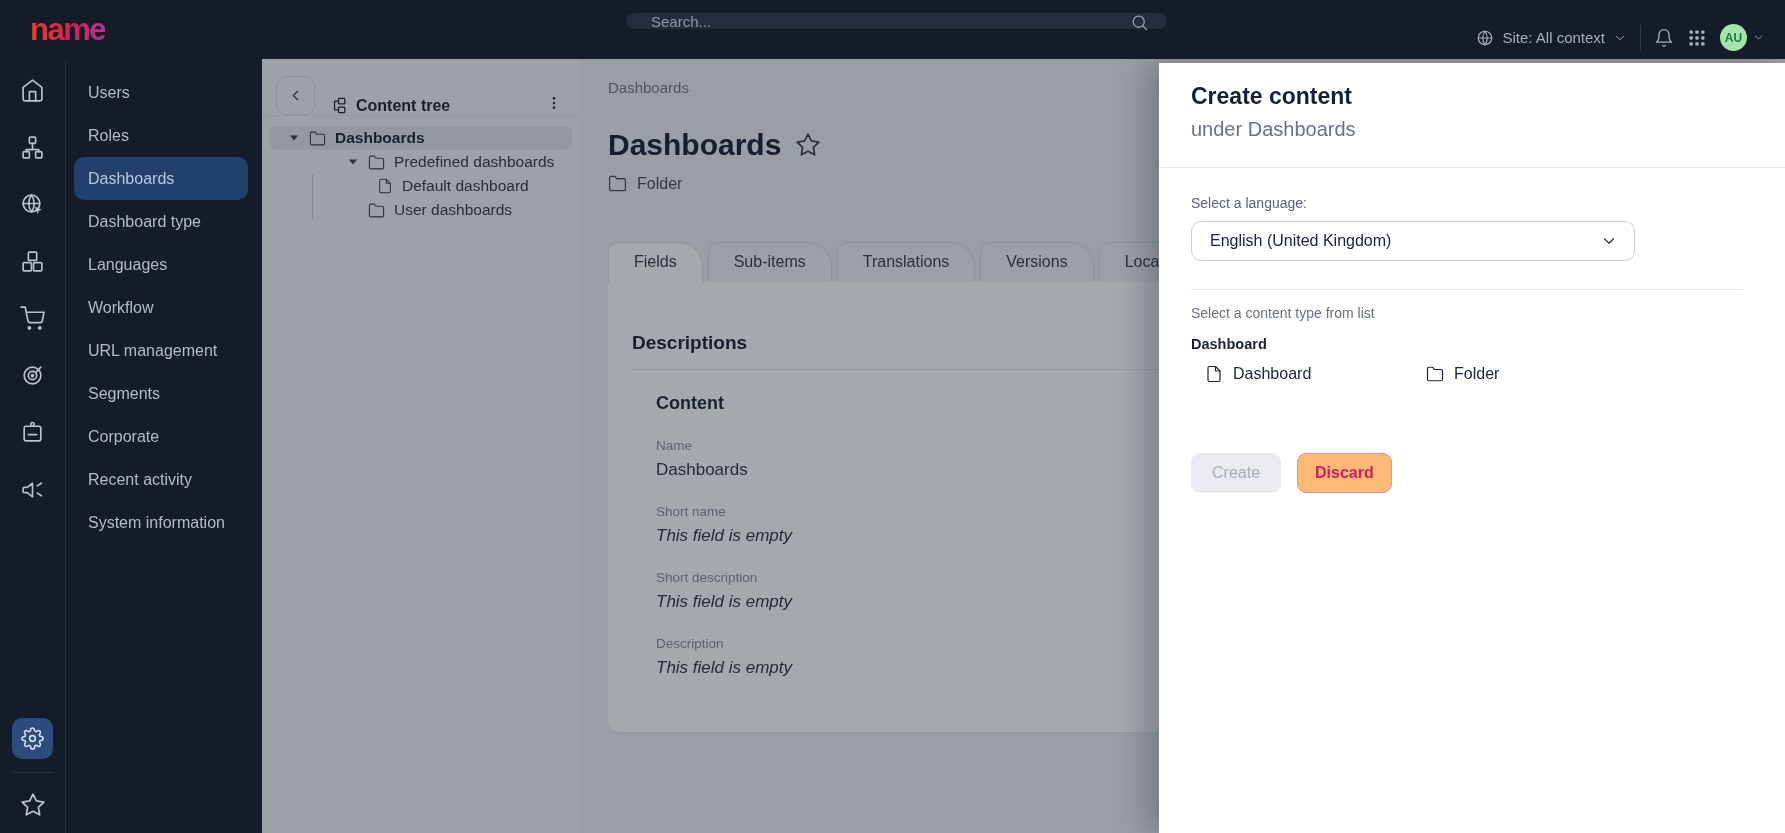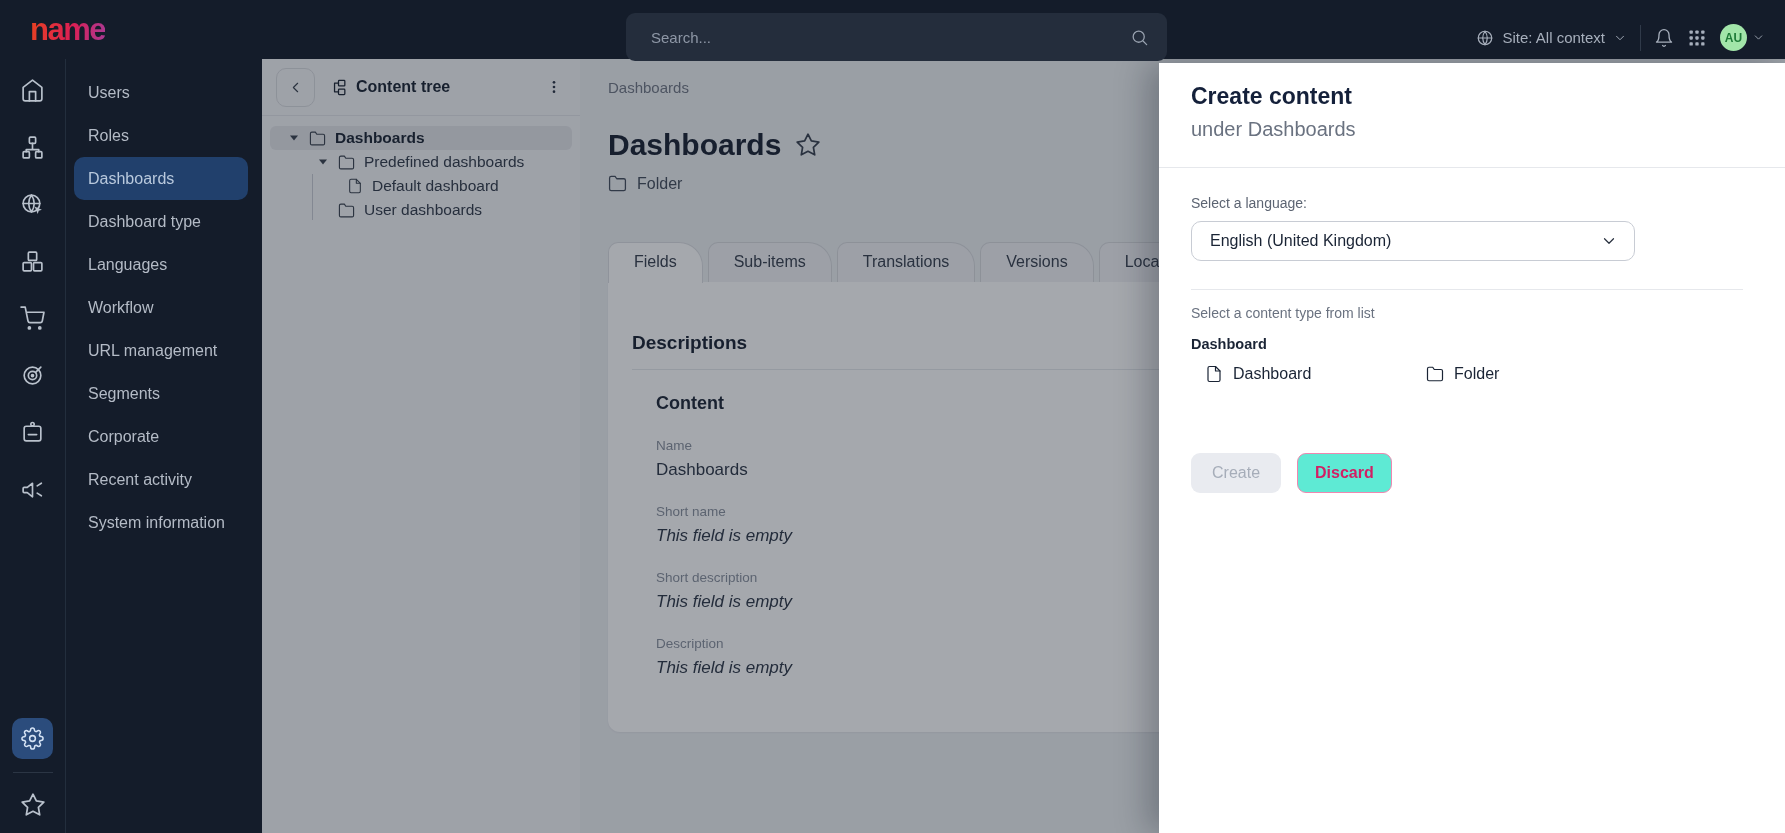--- a/index.html
+++ b/index.html
@@ -7,22 +7,22 @@
   .screen { position:relative; width:1785px; height:833px; overflow:hidden; background:#eef0f3;
             box-shadow: inset 0 0 0 1px #c6c9cf; }
   svg { display:block; }
   .ic { stroke:currentColor; fill:none; stroke-width:1.6; stroke-linecap:round; stroke-linejoin:round; }
 
   
   .topbar { position:absolute; left:0; top:0; width:1785px; height:59px; background:#141c2a; z-index:70; }
   .logo { position:absolute; left:30px; top:12px; font-size:31px; font-weight:800; letter-spacing:-1.5px;
           background:linear-gradient(100deg,#e8431f 0%, #dc1f53 55%, #a83a96 100%);
           -webkit-background-clip:text; background-clip:text; color:transparent; }
-  .search { position:absolute; left:626px; top:13px; width:541px; height:48px; background:#242d3c;
-            border-radius:9px; display:flex; align-items:center; padding:0 18px 0 25px; }
+  .search { position:absolute; left:626px; top:13px; width:541px; height:16px; background:#242d3c;
+            border-radius:9px; display:flex; align-items:flex-start; padding:0 18px 0 25px; }
   .search input { flex:1; background:transparent; border:none; outline:none; color:#cdd4de; font-size:15px;
                   font-family:"Liberation Sans", sans-serif; }
   .search input::placeholder { color:#8e97a6; }
   .search .mag { color:#9aa3b1; }
   .top-right { position:absolute; right:20px; top:0; height:75px; display:flex; align-items:center; gap:13px; color:#a7afbc; }
   .site-sel { display:flex; align-items:center; gap:8px; font-size:15px; color:#a7afbc; cursor:pointer; }
   .tb-divider { width:1px; height:26px; background:#303a49; }
   .avatar-wrap { display:flex; align-items:center; gap:5px; }
   .avatar { width:27px; height:27px; border-radius:50%; background:#a2e5a9; color:#1f7a38; font-size:12px; font-weight:bold;
             display:flex; align-items:center; justify-content:center; }
@@ -39,28 +39,28 @@
 
   
   .menu { position:absolute; left:65px; top:59px; width:197px; height:774px; background:#141c2a;
           border-left:1px solid #232e3d; padding:12px 14px 0 8px; z-index:20; }
   .menu-item { height:43px; display:flex; align-items:center; padding:0 14px; color:#b4bbc6; font-size:16px;
                border-radius:10px; cursor:pointer; white-space:nowrap; }
   .menu-item.active { background:#21406c; color:#b9c9dd; }
 
   
   .tree-panel { position:absolute; left:262px; top:59px; width:318px; height:774px; background:#f4f5f7; z-index:10; }
-  .tree-head { height:57px; display:flex; align-items:center; padding:0 14px; border-bottom:1px solid #e2e4e8; }
+  .tree-head { height:57px; display:flex; align-items:flex-end; padding:0 14px; border-bottom:1px solid #e2e4e8; }
   .back-btn { width:39px; height:39px; border:1px solid #d9dbdf; border-radius:10px; background:transparent;
               display:flex; align-items:center; justify-content:center; color:#3a434f; cursor:pointer; }
   .tree-title-wrap { display:flex; align-items:center; gap:8px; margin-left:14px; color:#1b2433; }
   .tree-title { font-size:16px; font-weight:bold; color:#1b2433; }
   .kebab { margin-left:auto; width:24px; height:24px; display:flex; align-items:center; justify-content:center; color:#2b3545; cursor:pointer; }
   .tree-rows { position:relative; padding-top:10px; }
-  .tree-row { position:relative; height:24px; display:flex; align-items:center; gap:9px; font-size:15.5px; color:#333c4b; cursor:pointer; }
+  .tree-row { position:relative; height:24px; display:flex; align-items:center; gap:9px; font-size:15.5px; color:#333c4b; cursor:pointer;margin-left:30px; }
   .tree-row .caret { width:12px; display:flex; justify-content:center; color:#3a434f; flex:none; }
   .tree-row .node-ic { color:#3a434f; flex:none; }
   .tree-row.selected { background:#e4e5e9; border-radius:6px; margin:0 8px; }
   .tree-row.selected .lbl { font-weight:bold; color:#1b2433; }
   .guide { position:absolute; left:50px; top:58px; width:1px; height:46px; background:#c9ccd3; }
 
   
   .main { position:absolute; left:580px; top:59px; width:1205px; height:774px; background:#eef0f3; padding:20px 0 0 28px; z-index:5; }
   .breadcrumb { font-size:15px; color:#717885; cursor:pointer; width:max-content; }
   .title-row { display:flex; align-items:center; gap:14px; margin-top:32px; }
@@ -96,21 +96,21 @@
   .cp-select .chev { color:#28303e; }
   .cp-type-label { font-size:14px; color:#6a7280; margin-top:15px; }
   .cp-group-label { font-size:14.5px; font-weight:bold; color:#1a2435; margin-top:15px; }
   .cp-types { display:flex; margin-top:13px; }
   .cp-type { display:flex; align-items:center; gap:10px; width:223px; margin-left:14px; cursor:pointer; }
   .cp-type .t-ic { color:#1a2435; }
   .cp-type .t-lbl { font-size:16px; color:#1a2435; }
   .cp-actions { display:flex; gap:16px; margin-top:70px; }
   .btn-create { height:40px; padding:0 21px; border:none; border-radius:9px; background:#e9ebf0; color:#a6adb9;
                 font-size:16px; font-family:"Liberation Sans", sans-serif; }
-  .btn-discard { height:40px; padding:0 17px; border:1.5px solid #ef87b0; border-radius:9px; background:#5eead4;
+  .btn-discard { height:40px; padding:0 17px; border:1.5px solid #ef87b0; border-radius:9px; background:#fdba74;
                  color:#d21f64; font-size:16px; font-weight:bold; font-family:"Liberation Sans", sans-serif; cursor:pointer; }
 </style>
 </head>
 <body>
 
 <div class="screen">
 
   <header class="topbar">
     <div class="logo">name</div>
     <div class="search">

